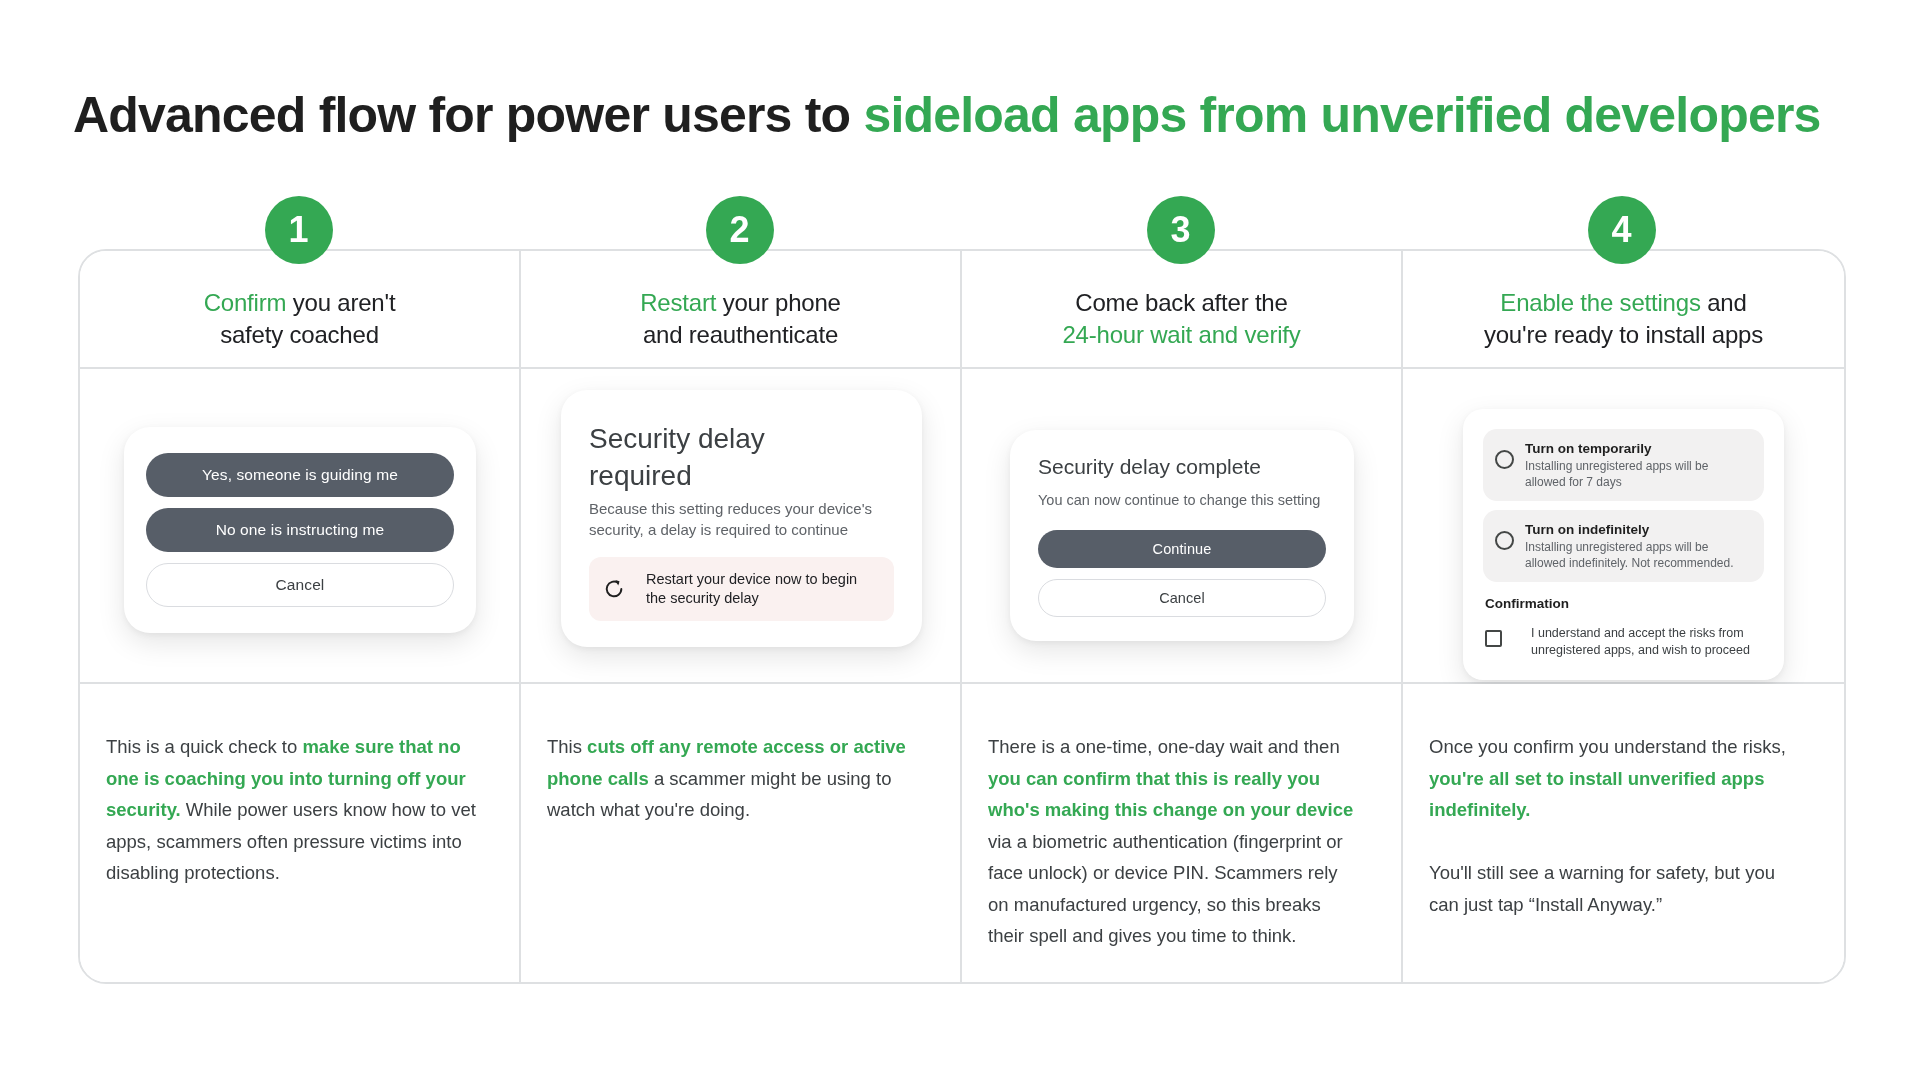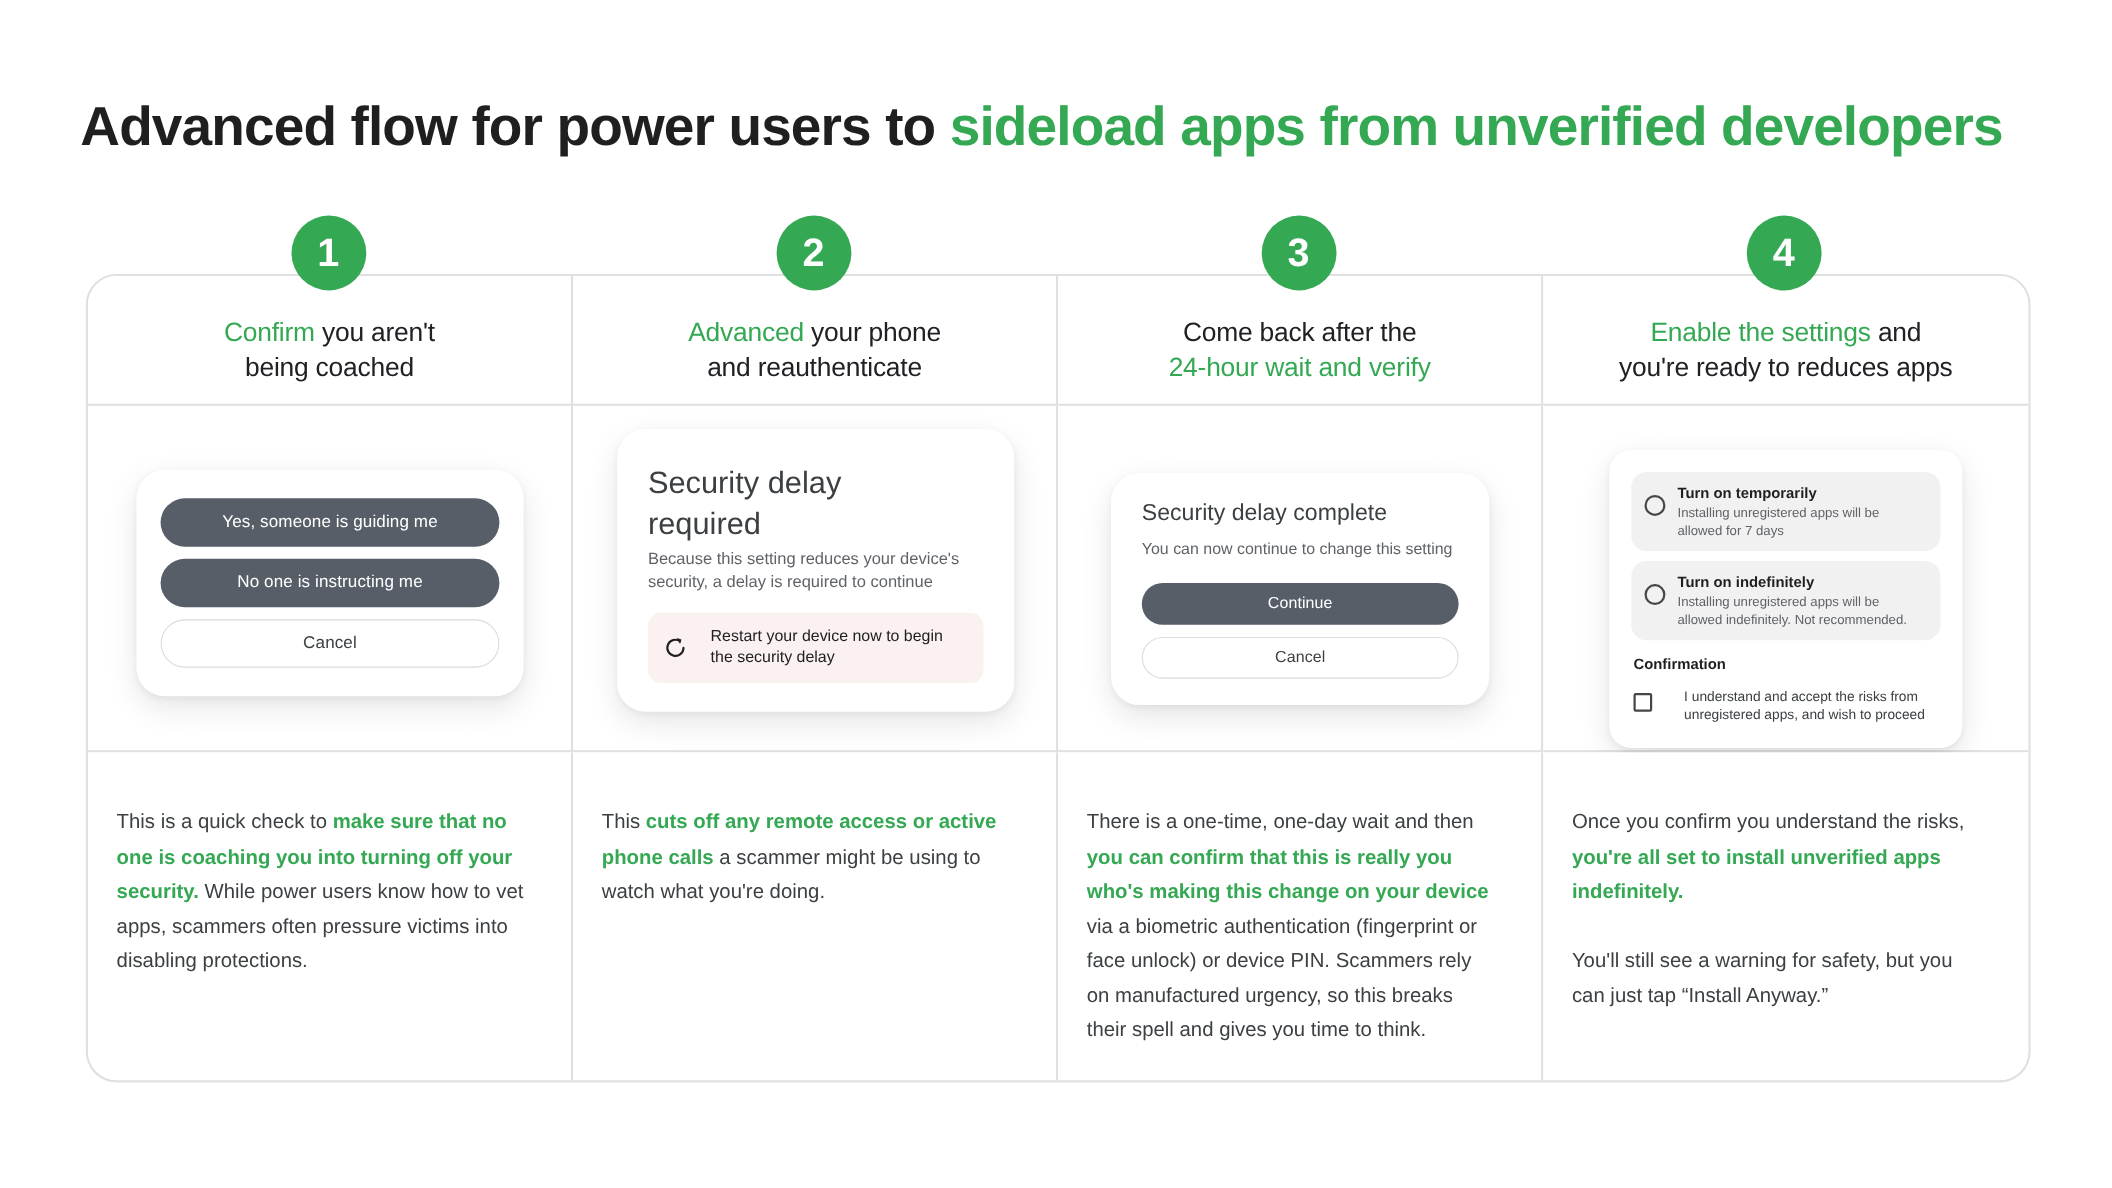--- a/index.html
+++ b/index.html
@@ -85,33 +85,33 @@
         <span>3</span>
       </div>
       <div class="step-circle" style="left: 1587.5px;">
         <span>4</span>
       </div>
     </div>
 
   <div class="grid">
       <div class="cell">
         <div class="head-text"><span class="green">Confirm</span><span> you aren't
-being coached</span></div>
+safety coached</span></div>
       </div>
       <div class="cell">
-        <div class="head-text"><span class="green">Advanced</span><span> your phone
+        <div class="head-text"><span class="green">Restart</span><span> your phone
 and reauthenticate</span></div>
       </div>
       <div class="cell">
         <div class="head-text"><span>Come back after the
 </span><span class="green">24-hour wait and verify</span></div>
       </div>
       <div class="cell last-col">
         <div class="head-text"><span class="green">Enable the settings</span><span> and
-you're ready to reduces apps</span></div>
+you're ready to install apps</span></div>
       </div>
       <div class="cell">
         <div class="card card-buttons">
           <button class="pill dark">Yes, someone is guiding me</button>
           <button class="pill dark">No one is instructing me</button>
           <button class="pill outline">Cancel</button>
         </div>
       </div>
       <div class="cell">
         <div class="card card-delay-required">

